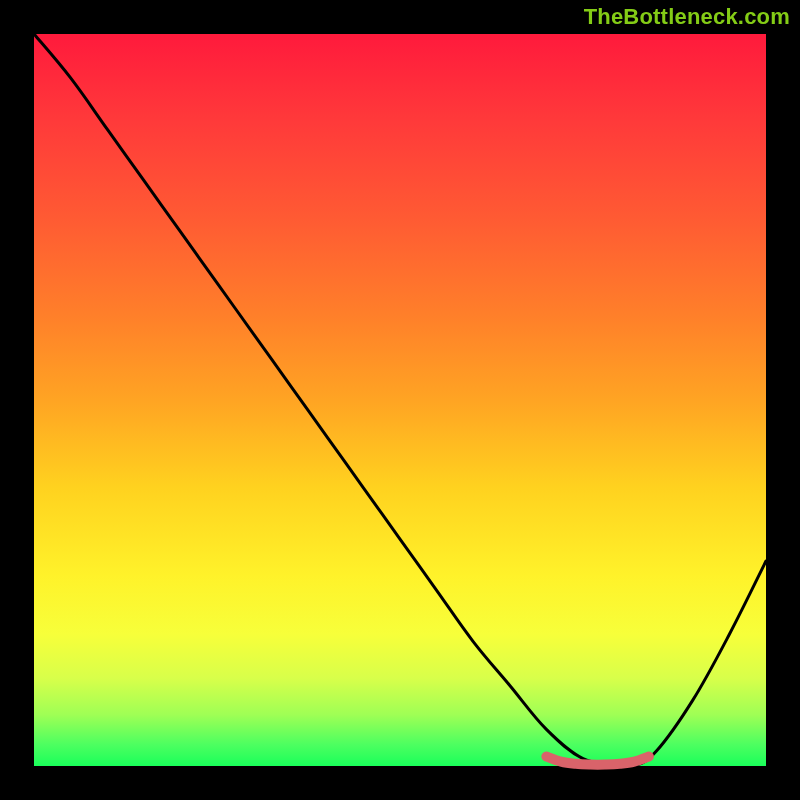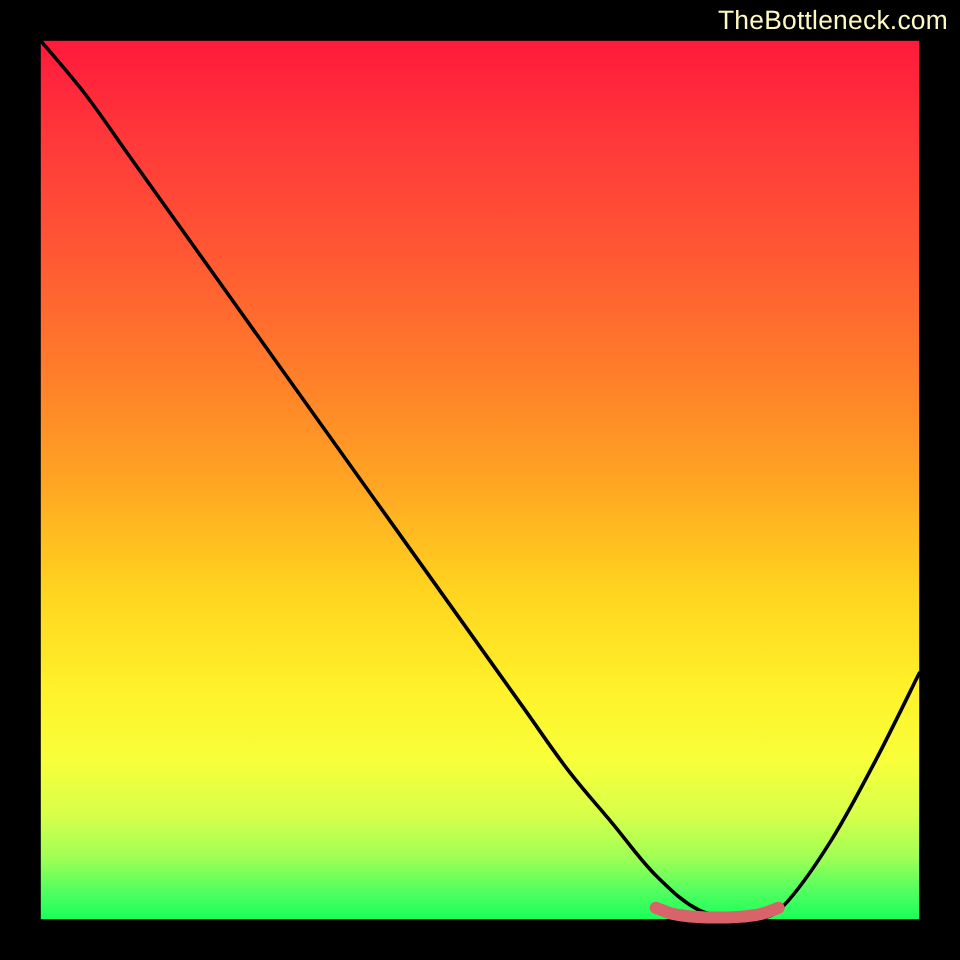--- a/index.html
+++ b/index.html
@@ -14,23 +14,23 @@
   .frame {
     position: relative;
     width: 800px;
     height: 800px;
     background: #000;
   }
   .watermark {
     position: absolute;
     top: 4px;
     right: 10px;
-    color: #fef9c3;
+    color: #84cc16;
     font-size: 22px;
-    font-weight: 400;
+    font-weight: 700;
     letter-spacing: 0.2px;
     z-index: 10;
   }
   svg {
     display: block;
   }
 </style>
 </head>
 <body>
 

